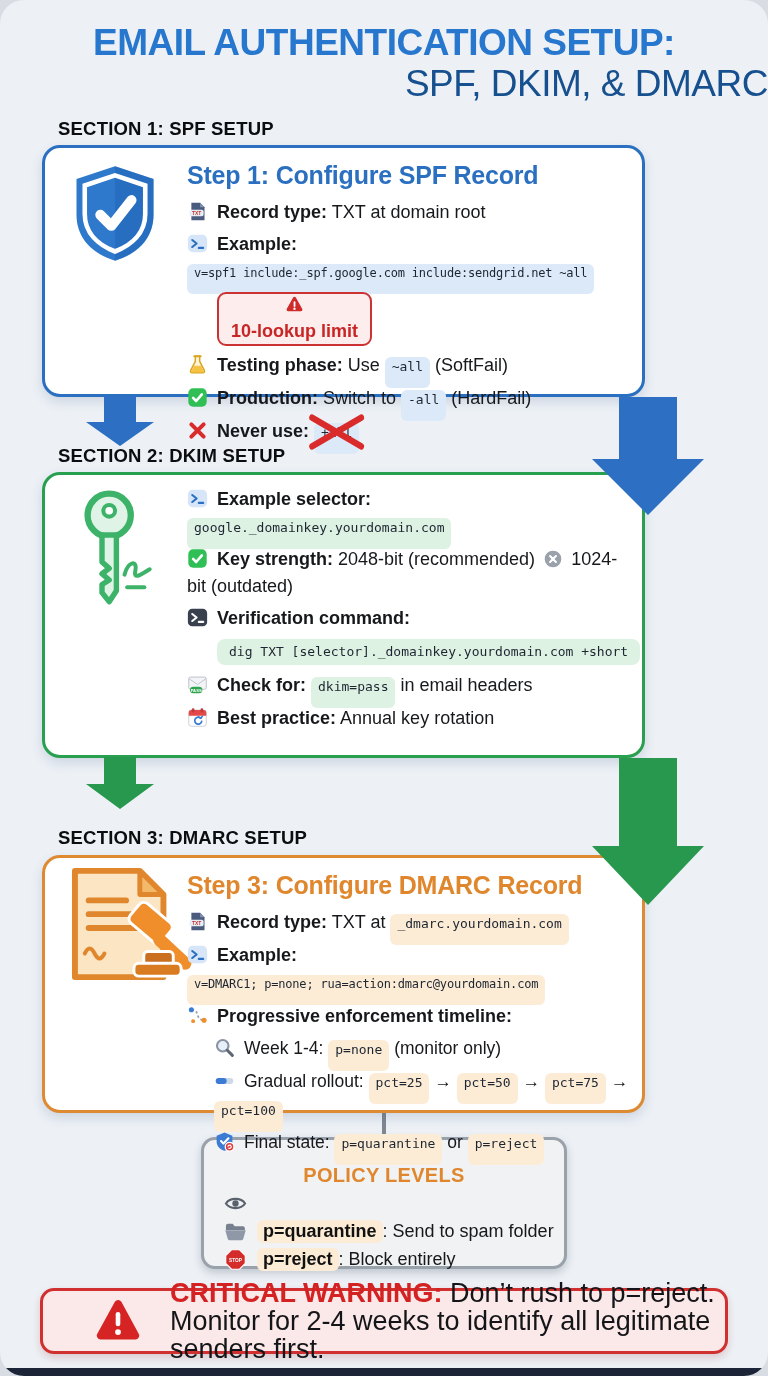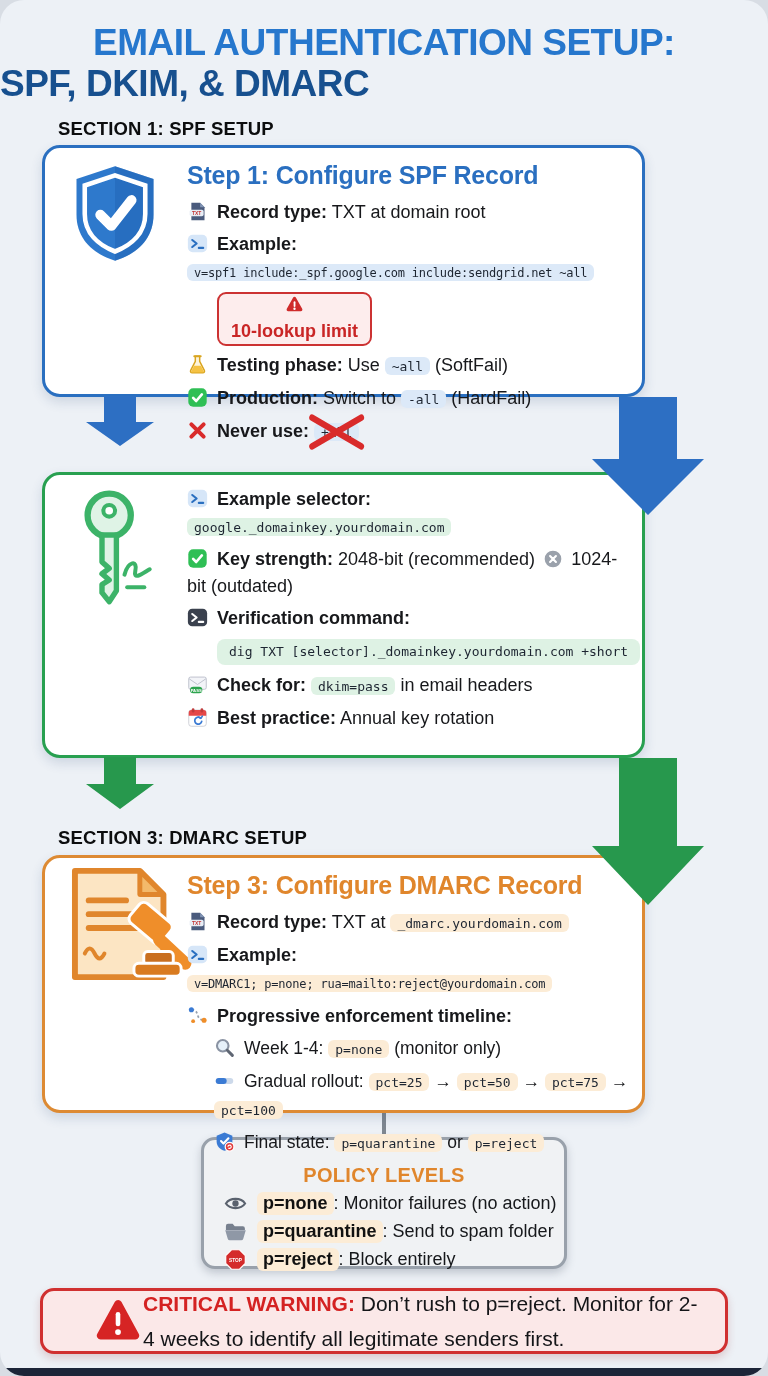--- a/index.html
+++ b/index.html
@@ -1,21 +1,21 @@
 <!DOCTYPE html>
 <html><head>
 <meta charset="utf-8">
 <style>
   html,body{margin:0;padding:0;background:#d8dde4;}
   .canvas{position:relative;width:768px;height:1376px;background:#edf1f6;overflow:hidden;
           font-family:"Liberation Sans",sans-serif;border-radius:24px;}
   
   .title1{position:absolute;top:22px;left:0;right:0;text-align:center;font-size:37px;font-weight:bold;
           color:#2677cd;letter-spacing:-0.5px;}
-  .title2{position:absolute;top:63px;left:0;right:0;text-align:left;font-size:37px;font-weight:bold;
+  .title2{position:absolute;top:63px;left:0;right:0;text-align:right;font-size:37px;font-weight:normal;
           color:#17508f;letter-spacing:-0.5px;}
   .sec-header{position:absolute;left:58px;font-size:18.5px;font-weight:bold;color:#0c0d0e;letter-spacing:0.2px;}
   #sh0{top:118px;} #sh1{top:445px;} #sh2{top:827px;}
   
   .box{position:absolute;left:42px;width:603px;background:#fff;border-radius:18px;z-index:2;
        box-shadow:0 5px 12px rgba(40,70,120,.16);box-sizing:border-box;}
   .box.spf{top:145px;height:252px;border:3.5px solid #2a6fc0;--chipbg:#dce9f8;--accent:#2a6fc0;}
   .box.dkim{top:472px;height:286px;border:3.5px solid #28a050;--chipbg:#def2e4;--accent:#1fa24b;}
   .box.dmarc{top:855px;height:258px;border:3.5px solid #dd8a33;--chipbg:#fcecd6;--accent:#e0862c;}
   .side-icon{position:absolute;}
@@ -26,21 +26,21 @@
   .content{position:absolute;left:142px;top:11px;right:12px;}
   .step-title{font-size:25px;font-weight:bold;margin:2px 0 9px;color:var(--accent);letter-spacing:-0.2px;}
   
   .row{font-size:18px;line-height:27px;margin-bottom:5px;color:#17181b;}
   .row.indent{margin-left:27px;font-size:17.5px;}
   .ic{display:inline-block;width:21px;height:21px;vertical-align:-4px;margin-right:9px;}
   .ic.inline{margin:0 3px;vertical-align:-4px;width:20px;height:20px;}
   .ic svg{width:100%;height:100%;display:block;}
   .row b{font-weight:bold;}
   .chip{font-family:"DejaVu Sans Mono",monospace;font-size:13px;background:var(--chipbg);
-        padding:2px 7px 1px;border-radius:6px;white-space:nowrap;color:#1d2531;}
+        padding:2px 7px 14px;border-radius:6px;white-space:nowrap;color:#1d2531;}
   .chip-long{font-size:12px;letter-spacing:-0.2px;}
   .codeblock{display:inline-block;font-family:"DejaVu Sans Mono",monospace;font-size:13px;color:#1d2531;
         background:var(--chipbg);margin:2px 0 7px 30px;padding:5px 12px 6px;border-radius:8px;white-space:nowrap;}
   .badge-row{margin:2px 0 6px 30px;}
   .badge{display:inline-flex;align-items:center;gap:7px;border:2.5px solid #cc3232;background:#fdeded;
         color:#c92525;font-weight:bold;font-size:18px;padding:1px 12px 2px;border-radius:9px;flex-direction:column;}
   .badge .ic{width:19px;height:19px;margin:0;}
   .cross-wrap{position:relative;display:inline-block;}
   .cross-wrap svg.cross{position:absolute;left:-6px;top:-4px;width:calc(100% + 12px);height:calc(100% + 8px);}
   
@@ -56,32 +56,33 @@
   .ptitle{text-align:center;font-size:20px;font-weight:bold;color:#e0862c;margin-top:24px;letter-spacing:0.3px;}
   .pol-row{display:flex;align-items:center;gap:10px;margin:5px 0 0 20px;font-size:18px;color:#16181b;}
   .pol-row .ic{width:23px;height:23px;flex:none;margin:0;}
   .pol-chip{font-weight:bold;background:#fcecd6;padding:1px 6px 2px;border-radius:6px;color:#111;}
   
   #warning{position:absolute;left:40px;top:1288px;width:688px;height:66px;border:3px solid #d03030;
         background:#fbe8e8;border-radius:14px;box-shadow:0 4px 9px rgba(150,40,40,.2);
         display:flex;align-items:center;box-sizing:border-box;}
   #warning .wic{width:50px;height:46px;margin-left:50px;flex:none;}
   #warning .wic svg{width:100%;height:100%;display:block;}
-  .wtext{width:555px;font-size:21px;line-height:35px;color:#141518;}
+  .wtext{margin-left:27px;width:555px;font-size:27px;line-height:28px;color:#141518;}
   .wlabel{color:#d42222;font-weight:bold;}
   #bottombar{position:absolute;left:0;top:1368px;width:768px;height:8px;background:#1c2538;}
 </style>
 </head>
 <body>
 
 <div class="canvas">
   <div class="title1">EMAIL AUTHENTICATION SETUP:</div>
   <div class="title2">SPF, DKIM, &amp; DMARC</div>
 
   <div class="sec-header" id="sh0">SECTION 1: SPF SETUP</div>
+  <div class="sec-header" id="sh1">SECTION 2: DKIM SETUP</div>
   <div class="sec-header" id="sh2">SECTION 3: DMARC SETUP</div>
 
   <div class="box spf">
     <span class="side-icon">
         <svg viewBox="0 0 96 108">
           <path d="M48 3 L90 17 V56 C90 83 71 99 48 106 C25 99 6 83 6 56 V17 Z" fill="#2e79cc"></path>
           <path d="M48 3 L90 17 V56 C90 83 71 99 48 106 Z" fill="#1f63b4" opacity=".5"></path>
           <path d="M48 13 L81 24 V55 C81 76 66 89 48 96 C30 89 15 76 15 55 V24 Z" fill="none" stroke="#fff" stroke-width="5"></path>
           <path d="M32 56 L44 68 L66 40" stroke="#fff" stroke-width="11" fill="none" stroke-linecap="round" stroke-linejoin="round"></path>
         </svg>
@@ -199,21 +200,21 @@
           <div class="row"><span class="ic"><svg viewBox="0 0 24 24">
                 <path d="M5 2 h10 l5 5 v15 h-15 z" fill="#4a5b7d"></path>
                 <path d="M15 2 l5 5 h-5 z" fill="#8295b5"></path>
                 <rect x="3" y="10" width="16" height="7.5" rx="2" fill="#e8edf5"></rect>
                 <text x="11" y="15.8" font-size="5.6" font-weight="bold" fill="#c23333" text-anchor="middle" font-family="Liberation Sans,sans-serif">TXT</text>
               </svg></span><b>Record type:</b> TXT at <span class="chip">_dmarc.yourdomain.com</span></div>
           <div class="row"><span class="ic"><svg viewBox="0 0 24 24">
                 <rect x="1" y="2" width="22" height="20" rx="5.5" fill="#d6e6f8"></rect>
                 <path d="M6 8 l5 4 -5 4" stroke="#2a6fc0" stroke-width="2.4" fill="none" stroke-linecap="round" stroke-linejoin="round"></path>
                 <line x1="13.5" y1="17" x2="18.5" y2="17" stroke="#2a6fc0" stroke-width="2.4" stroke-linecap="round"></line>
-              </svg></span><b>Example: </b><span class="chip chip-long">v=DMARC1; p=none; rua=mailto:reject@yourdomain.com</span></div>
+              </svg></span><b>Example: </b><span class="chip chip-long">v=DMARC1; p=none; rua=action:dmarc@yourdomain.com</span></div>
           <div class="row"><span class="ic"><svg viewBox="0 0 24 24">
                 <path d="M5.5 5.5 C15 5.5 9 17 19 17" stroke="#97a1ae" stroke-width="2" fill="none" stroke-dasharray="2.6 2.6"></path>
                 <circle cx="5" cy="5.5" r="2.9" fill="#3b7bd4"></circle>
                 <circle cx="19.5" cy="17.5" r="2.9" fill="#ef8e2a"></circle>
                 <circle cx="7" cy="18.5" r="2.2" fill="#ef8e2a"></circle>
               </svg></span><b>Progressive enforcement timeline:</b></div>
           <div class="row indent"><span class="ic"><svg viewBox="0 0 24 24">
                 <circle cx="10" cy="10" r="6.6" fill="#dce9f6" fill-opacity="0.7" stroke="#8a93a3" stroke-width="2.4"></circle>
                 <line x1="15.2" y1="15.2" x2="21" y2="21" stroke="#5f6673" stroke-width="3.4" stroke-linecap="round"></line>
               </svg></span>Week 1-4: <span class="chip">p=none</span> (monitor only)</div>
@@ -249,21 +250,20 @@
   <div id="policy">
     <div class="ptitle">POLICY LEVELS</div>
     <div id="policy-items">
         <div class="pol-row">
           <span class="ic">
             <svg viewBox="0 0 24 24">
               <path d="M2 12 C6.2 5.6 17.8 5.6 22 12 C17.8 18.4 6.2 18.4 2 12 Z" fill="none" stroke="#5a626e" stroke-width="2.2"></path>
               <circle cx="12" cy="12" r="3.3" fill="#5a626e"></circle>
             </svg>
           </span>
-          <span><span class="pol-chip">p=none</span>: Monitor failures (no action)</span>
         </div>
         <div class="pol-row">
           <span class="ic">
             <svg viewBox="0 0 24 24">
               <path d="M2 6.2 a2.2 2.2 0 0 1 2.2 -2.2 h4.8 l2.2 2.6 h8.4 a2.2 2.2 0 0 1 2.2 2.2 v1.7 h-19.8 z" fill="#77808e"></path>
               <path d="M1.3 10.8 h21.4 l-2.6 8.7 a2.2 2.2 0 0 1 -2.1 1.6 H6 a2.2 2.2 0 0 1 -2.1 -1.6 z" fill="#8f98a6"></path>
             </svg>
           </span>
           <span><span class="pol-chip">p=quarantine</span>: Send to spam folder</span>
         </div>

